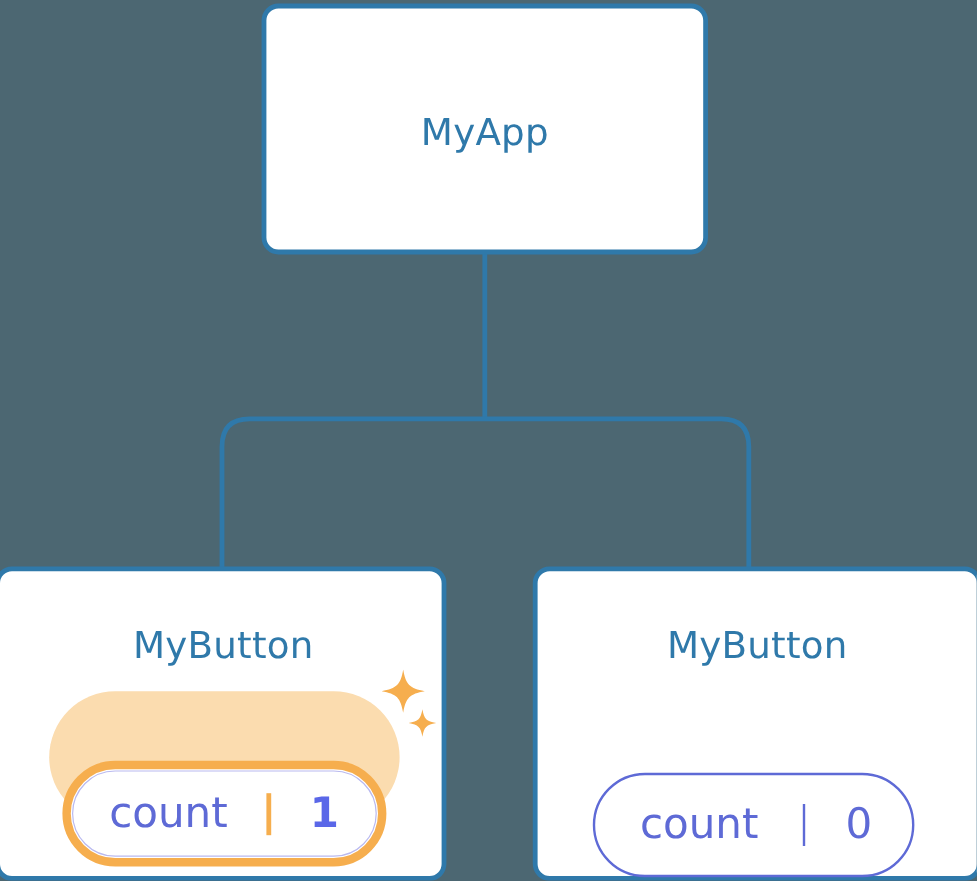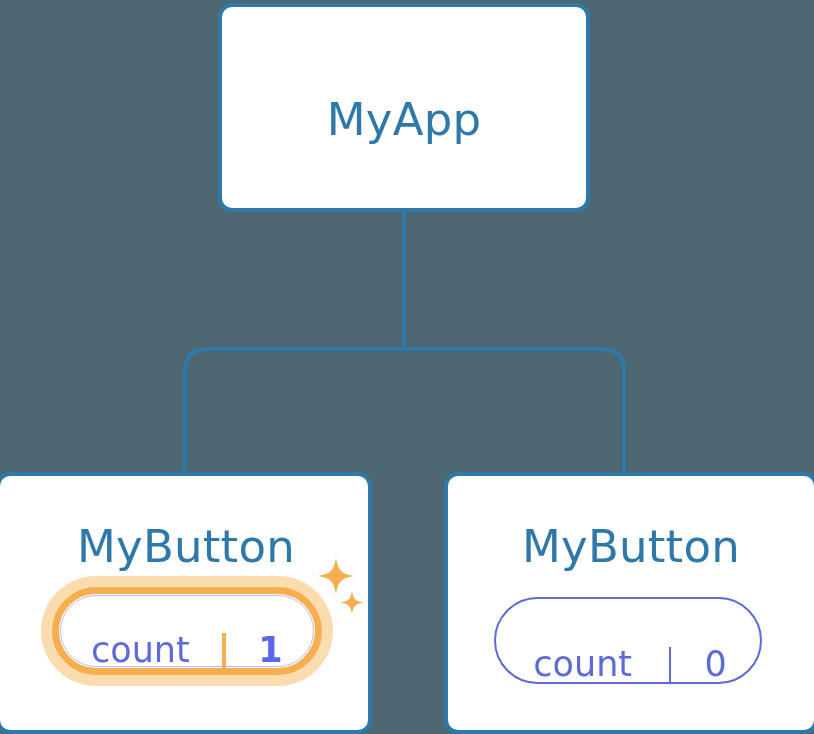--- a/index.html
+++ b/index.html
@@ -62,21 +62,21 @@
     width: 374px;
     height: 262px;
   }
 
   .node-title {
     position: absolute;
     left: 0;
     right: 0;
     text-align: center;
     color: #2f79aa;
-    font-size: 45px;
+    font-size: 31px;
     font-weight: 400;
     letter-spacing: 0.2px;
     white-space: nowrap;
   }
 
   #node-myapp .node-title {
     top: 86px;
   }
 
   #node-mybutton-left .node-title {
@@ -99,25 +99,26 @@
   }
 
   #pill-wrap-right {
     left: 494px;
     top: 597px;
   }
 
   .pill {
     position: relative;
     display: flex;
-    align-items: flex-end;
+    align-items: center;
     border-radius: 999px;
     background: #ffffff;
     box-sizing: border-box;
     overflow: hidden;
+    margin-top: 47px;
   }
 
   
   .pill.plain {
     width: 268px;
     height: 87px;
     border: 2px solid #5e6ad6;
   }
 
   .pill.plain .pill-key,

